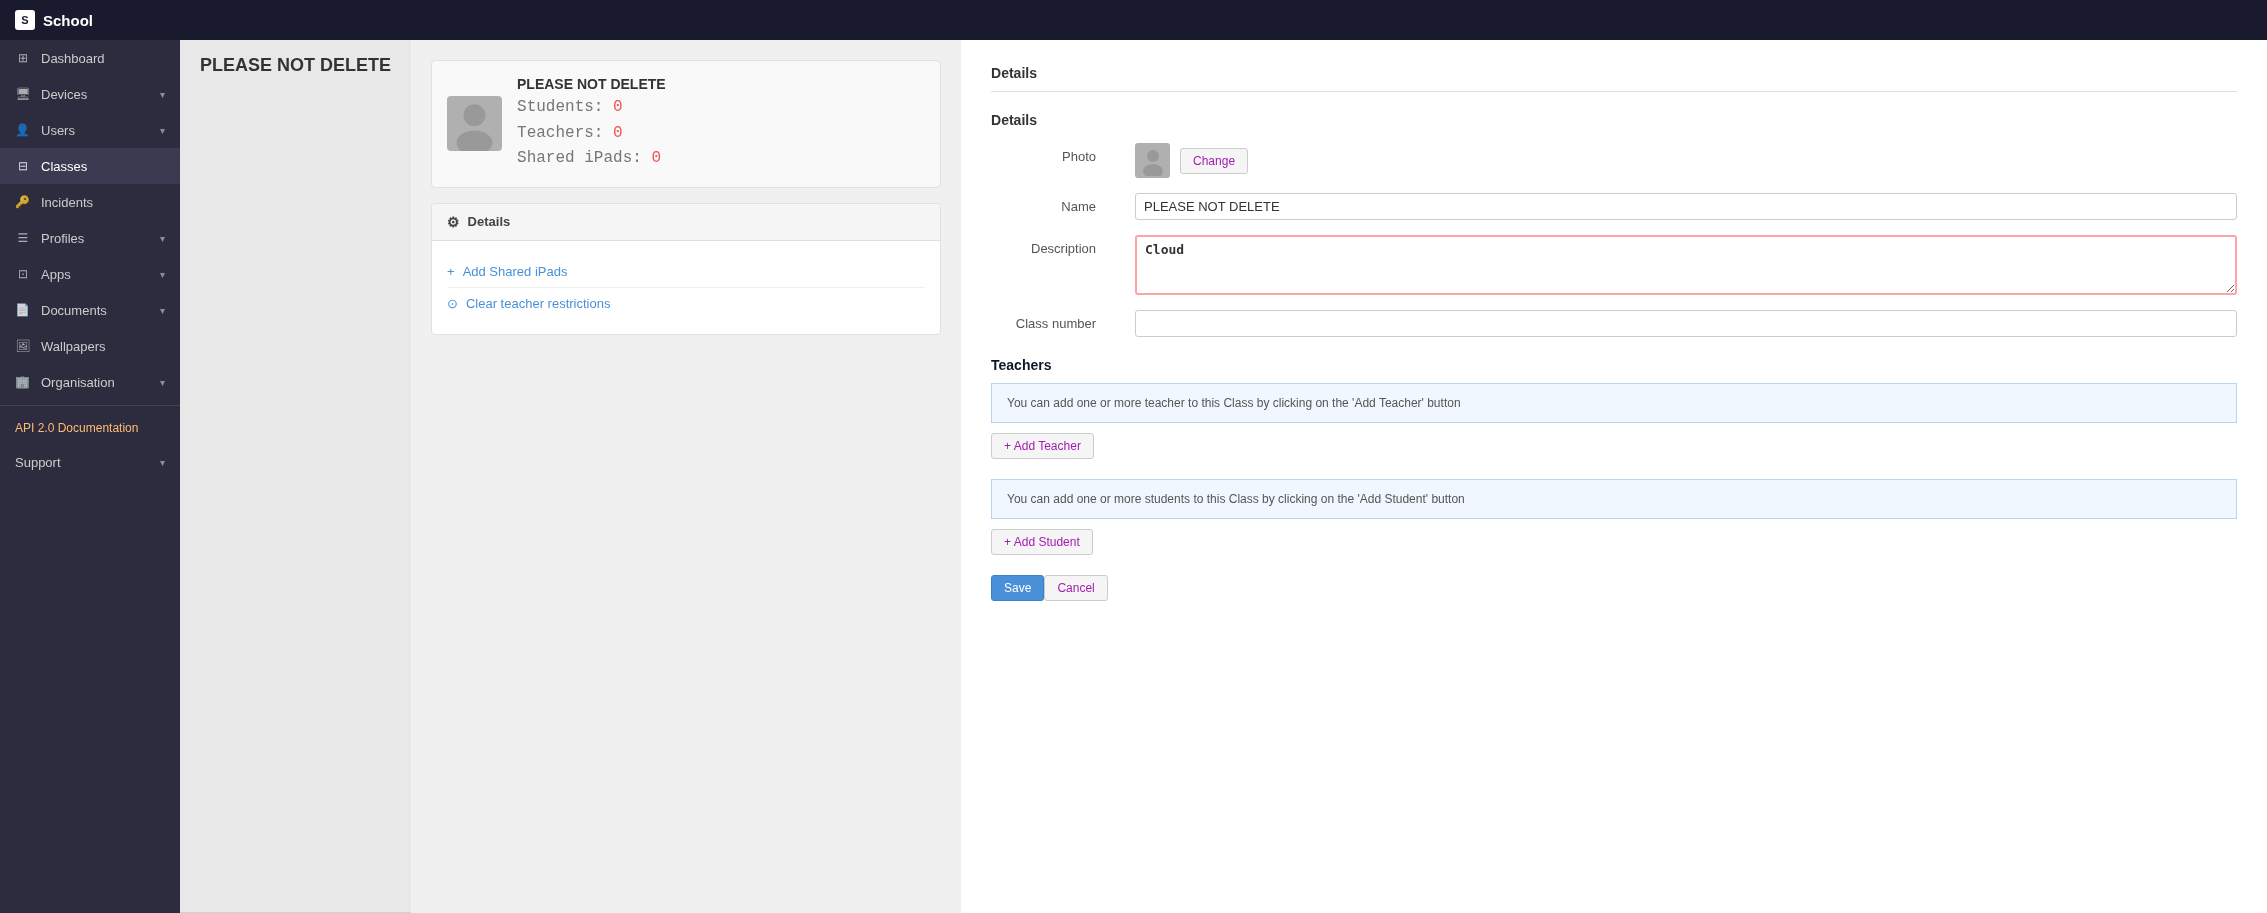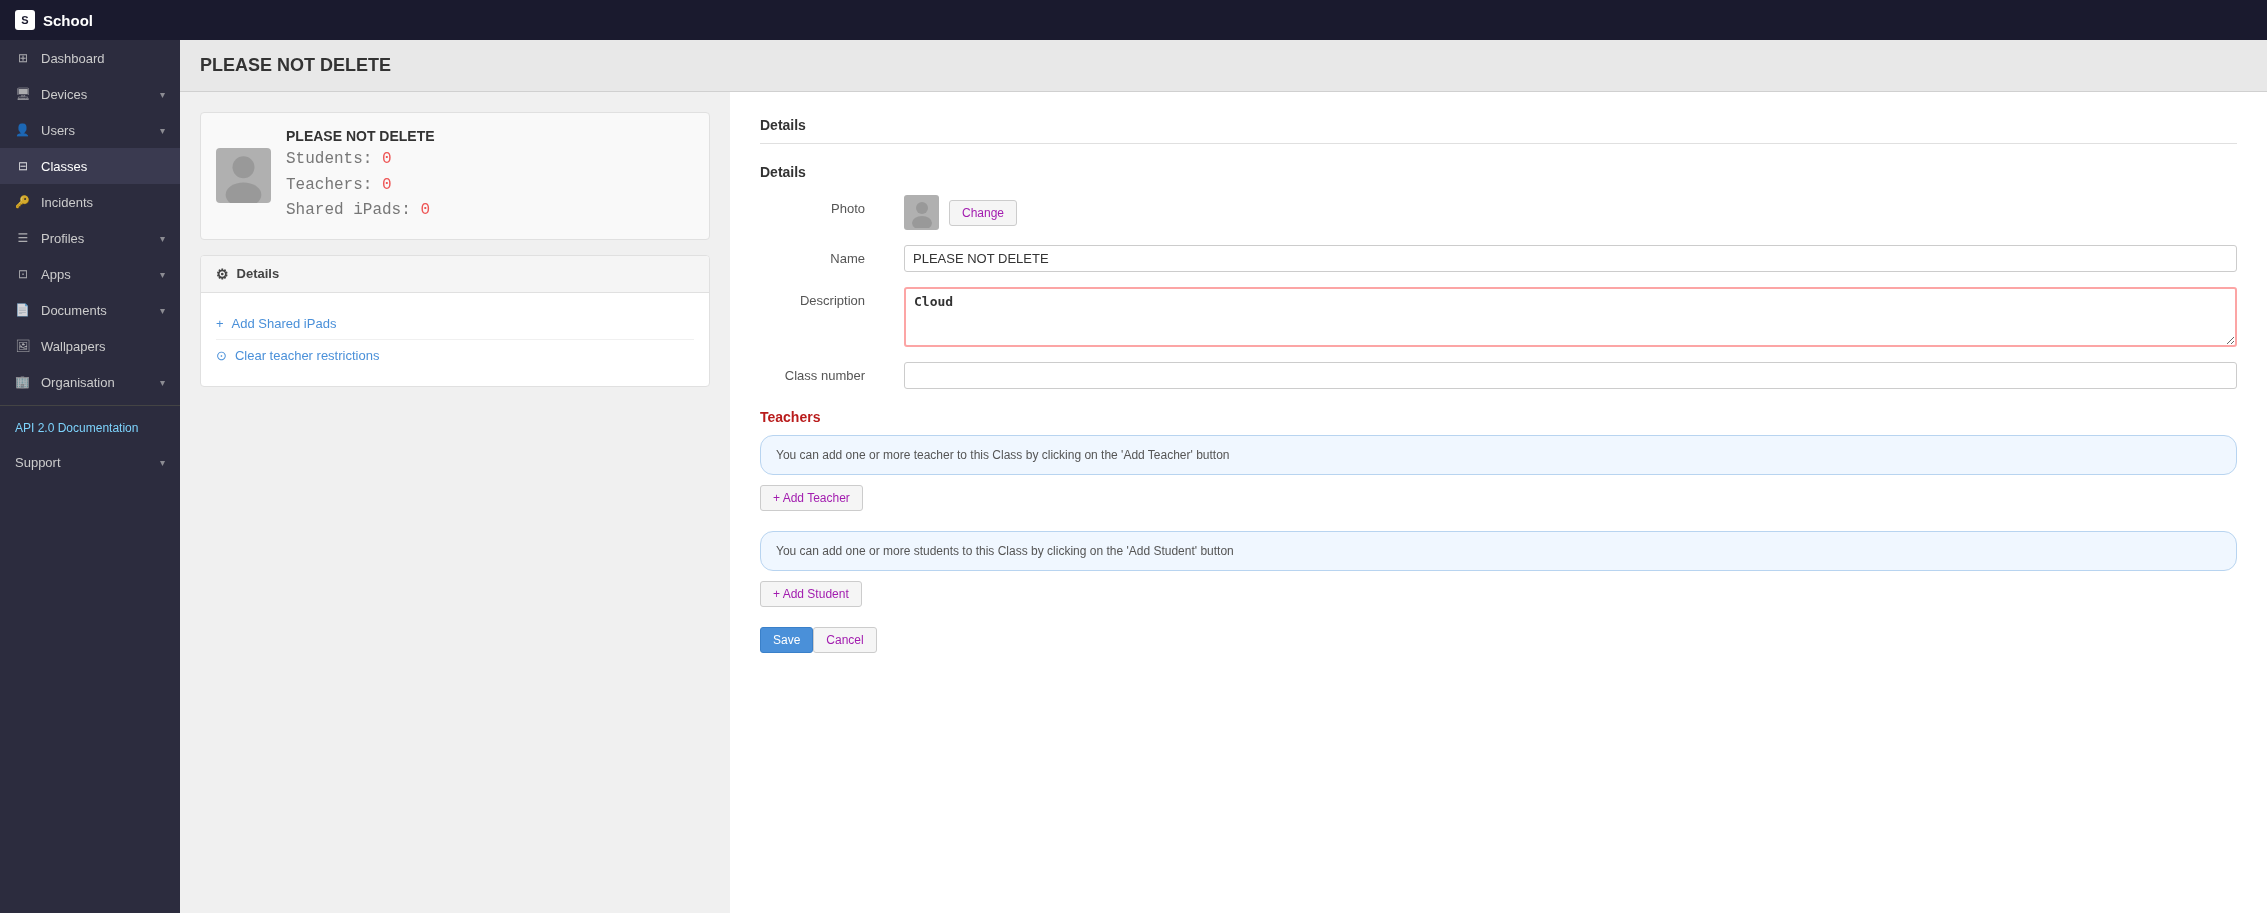--- a/index.html
+++ b/index.html
@@ -76,28 +76,28 @@
       justify-content: center;
       font-size: 12px;
       opacity: 0.8;
     }
     .chevron { font-size: 10px; opacity: 0.6; }
     .sidebar-divider { height: 1px; background: #444; margin: 5px 0; }
     .sidebar-link {
       padding: 10px 15px;
       cursor: pointer;
       font-size: 12px;
-      color: #7dd3fc;
+      color: #fdba74;
     }
 
     
     .content-area {
       flex: 1;
       display: flex;
-      flex-direction: column;
+      flex-direction: row;
       overflow: hidden;
       background: #f0f0f0;
     }
 
     
     .page-header {
       background: #e8e8e8;
       padding: 15px 20px;
       border-bottom: 1px solid #d0d0d0;
     }
@@ -264,26 +264,26 @@
       background: #f5f5f5;
       color: #a21caf;
     }
     .btn-primary { background: #4a90d9; color: #fff; border-color: #3a80c9; }
 
     
     .sub-section { margin-top: 20px; }
     .sub-section-title {
       font-size: 14px;
       font-weight: 600;
-      color: #b91c1c;
+      color: #0f172a;
       margin-bottom: 10px;
     }
     .info-box {
       border: 1px solid #b8d4f0;
-      border-radius: 13px;
+      border-radius: 0;
       padding: 12px 15px;
       font-size: 12px;
       color: #555;
       background: #f0f7ff;
       margin-bottom: 10px;
     }
 
     .form-actions {
       display: flex;
       gap: 0;

